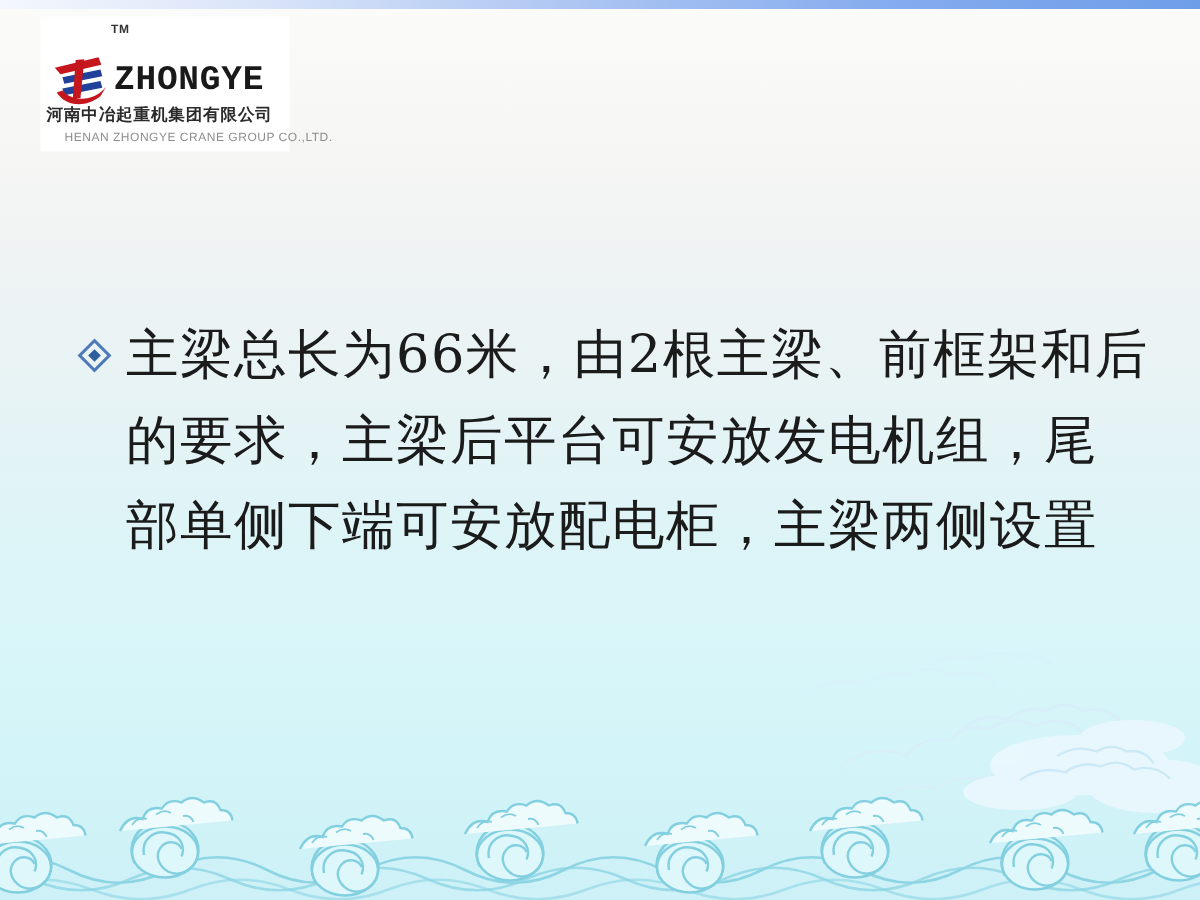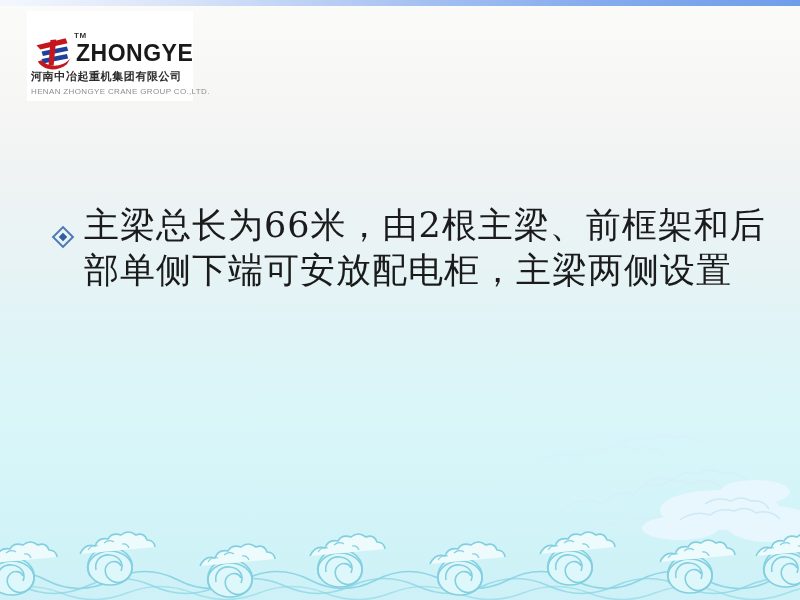--- a/index.html
+++ b/index.html
@@ -12,50 +12,50 @@
     position:absolute;top:0;left:0;width:800px;height:6px;
     background:linear-gradient(90deg,#f4f7fd 0%,#d9e4f9 22%,#a9c3f2 50%,#84abee 75%,#6f9ee9 100%);
   }
   
   .logo-box{
     position:absolute;left:27px;top:11px;width:166px;height:90px;
     background:#ffffff;
   }
   .logo-icon{position:absolute;left:7px;top:24px;}
   .logo-tm{
-    position:absolute;left:47px;top:20px;font-size:8px;font-weight:bold;color:#333;
+    position:absolute;left:47px;top:4px;font-size:8px;font-weight:bold;color:#333;
     letter-spacing:0.5px;
   }
   .logo-brand{
     position:absolute;left:49px;top:29px;
-    font-family:Liberation Sans, sans-serif;font-size:23px;font-weight:600;color:#191919;
+    font-family:Liberation Mono, monospace;font-size:23px;font-weight:600;color:#191919;
     letter-spacing:0.5px;
   }
   .logo-cn{
     position:absolute;left:4px;top:58px;width:160px;
     font-size:11px;font-weight:bold;color:#2b2b2b;letter-spacing:0.6px;white-space:nowrap;
   }
   .logo-en{
-    position:absolute;left:4px;top:76px;width:132px;
+    position:absolute;left:16px;top:76px;width:132px;
     font-size:8px;color:#8d8d8d;letter-spacing:0.35px;white-space:nowrap;text-align:center;
   }
   
   .bullet{
     position:absolute;left:55px;top:229px;width:12px;height:12px;
     border:2px solid #4d79b9;transform:rotate(45deg);background:transparent;
   }
   .bullet-inner{
     position:absolute;left:3px;top:3px;width:6px;height:6px;background:#2f5d9e;
   }
   .para{
     position:absolute;left:84px;top:203px;width:690px;
     font-family:"DejaVu Serif",serif;
     font-size:35px;line-height:45px;color:#1b1b1b;letter-spacing:1px;
   }
-  .para .line{white-space:nowrap;}
+  .para .line{white-space:nowrap;margin-top:12px;}
   
   .splash{position:absolute;right:0;bottom:38px;pointer-events:none;}
   .waves{position:absolute;left:0;bottom:0;pointer-events:none;}
 </style>
 </head>
 <body>
 
 <div class="slide">
 
   <div class="top-bar"></div>
@@ -77,20 +77,21 @@
     <div class="logo-cn">河南中冶起重机集团有限公司</div>
     <div class="logo-en">HENAN ZHONGYE CRANE GROUP CO.,LTD.</div>
   </div>
 
   <div class="bullet">
     <div class="bullet-inner"></div>
   </div>
 
   <div class="para">
     <div class="line">主梁总长为66米，由2根主梁、前框架和后</div>
+    <div class="line">的要求，主梁后平台可安放发电机组，尾</div>
     <div class="line">部单侧下端可安放配电柜，主梁两侧设置</div>
   </div>
 
   <svg class="splash" width="270" height="170" viewBox="0 0 270 170">
     <g fill="none" stroke="#d8eefa" stroke-width="2" opacity="0.8">
       <path d="M30,120 q20,-18 44,-8 q10,-14 30,-10 q8,-12 26,-8 q14,-10 30,-2 q18,-8 32,4 q20,-4 28,8"></path>
       <path d="M60,140 q16,-12 34,-6 q12,-10 28,-6 q14,-8 26,0 q16,-6 28,4 q18,-2 26,10"></path>
       <path d="M110,96 q14,-14 32,-8 q10,-10 26,-6 q12,-8 24,0 q16,-4 26,8"></path>
       <path d="M10,70 q18,-12 38,-6 q12,-10 28,-6 q14,-8 28,0 q18,-6 30,6" opacity="0.55"></path>
       <path d="M90,52 q16,-10 32,-4 q12,-8 26,-2 q14,-4 24,6" opacity="0.45"></path>

